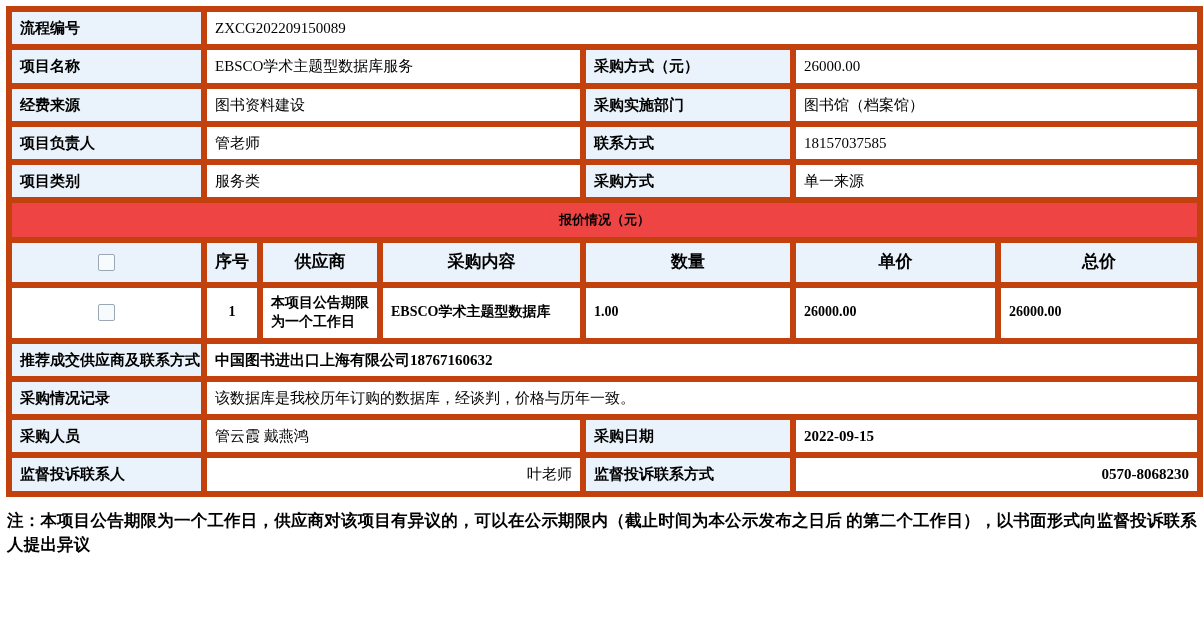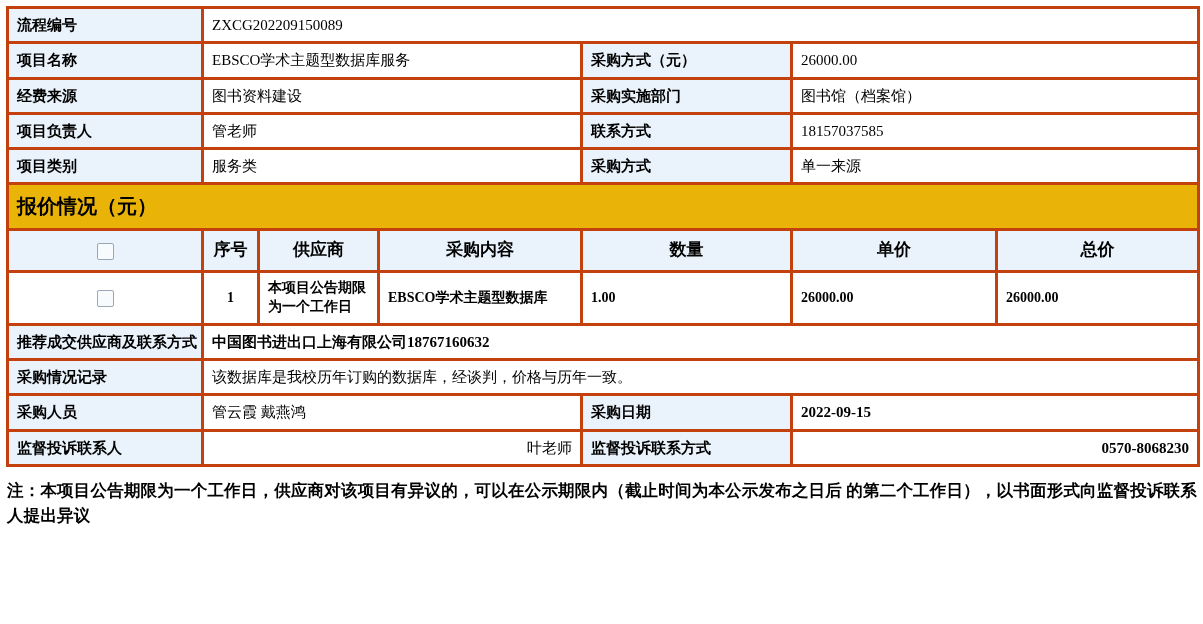--- a/index.html
+++ b/index.html
@@ -19,43 +19,43 @@
     width: 1203px;
     box-sizing: border-box;
     padding: 6px 6px 0 6px;
   }
   table.proc {
     border-collapse: collapse;
     width: 1191px;
     table-layout: fixed;
   }
   table.proc td {
-    border: 3px solid #c2410c;
+    border: 6px solid #c2410c;
     padding: 6px 8px;
     vertical-align: middle;
     line-height: 1.35;
     font-size: 15px;
     word-wrap: break-word;
   }
   td.lbl {
     background: #eaf3fb;
     font-weight: bold;
     white-space: nowrap;
   }
   td.val {
     background: #ffffff;
   }
   td.center {
     text-align: right;
   }
   tr.section td {
-    background: #eab308;
-    text-align: left;
+    background: #ef4444;
+    text-align: center;
     font-weight: bold;
-    font-size: 20px;
+    font-size: 13px;
     padding: 8px 8px;
   }
   tr.quote-head td {
     background: #eaf3fb;
     text-align: center;
     font-weight: bold;
     font-size: 17px;
     padding: 8px 6px;
   }
   tr.quote-row td {

